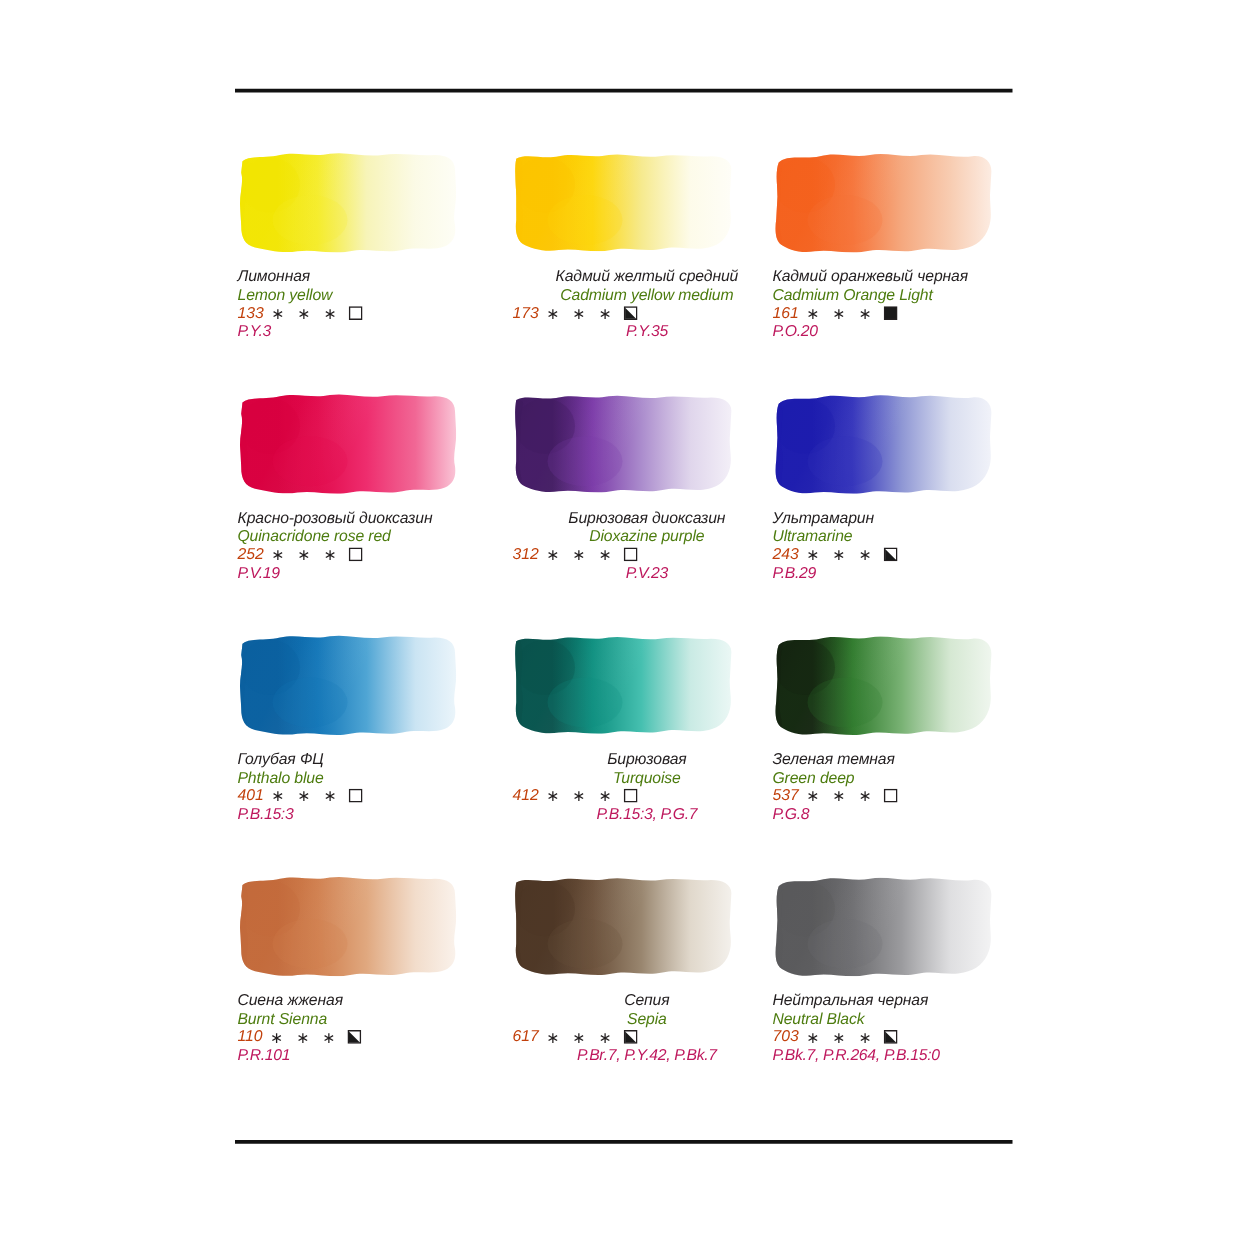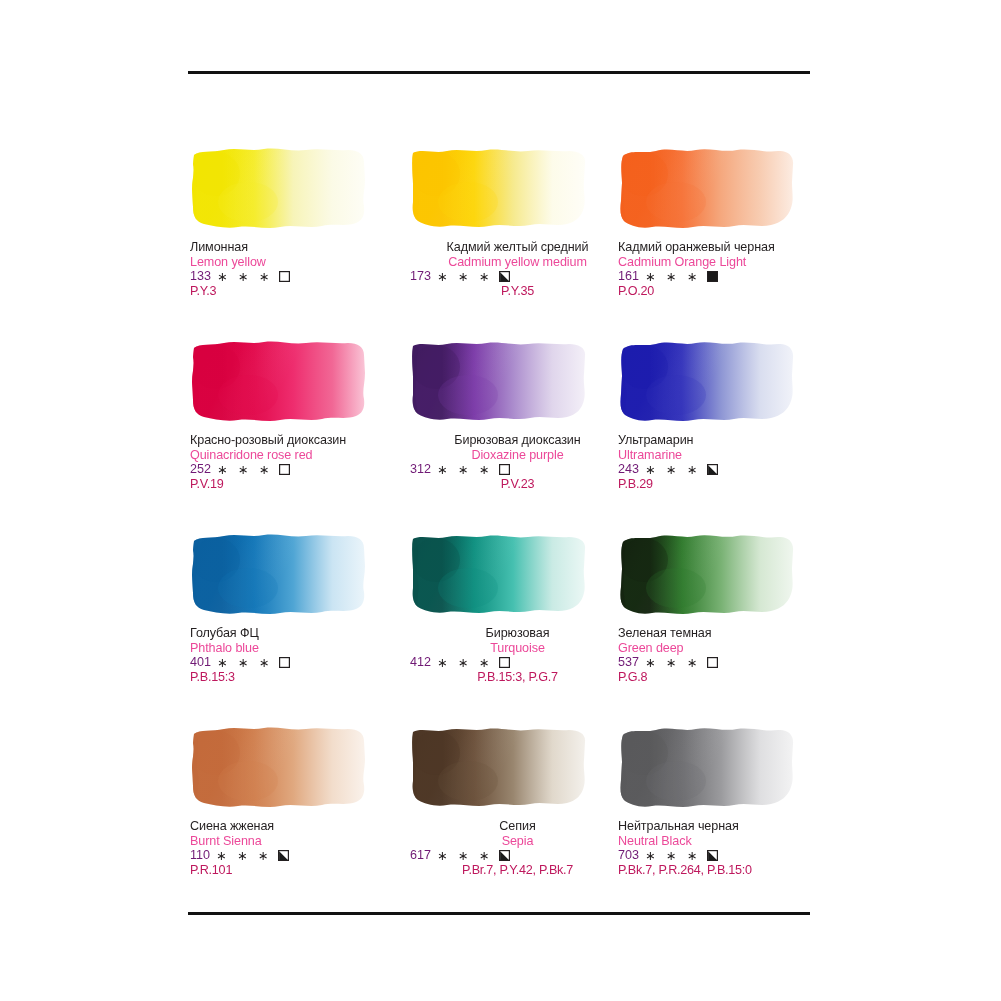--- a/index.html
+++ b/index.html
@@ -30,22 +30,23 @@
     width: 622px;
     height: 3px;
     background: #111111;
   }
   .rule.top { top: 71px; }
   .rule.bottom { top: 912px; }
 
   #grid {
     position: absolute;
     left: 190px;
-    top: 144px;
+    top: 118px;
     width: 660px;
+    font-style: italic;
   }
 
   .row {
     position: relative;
     height: 193px;
   }
 
   .cell {
     position: absolute;
     top: 0;
@@ -78,31 +79,31 @@
   .name-ru {
     font-size: 12.6px;
     letter-spacing: -0.1px;
     white-space: nowrap;
     color: #231f20;
   }
   .name-en {
     font-size: 12.6px;
     letter-spacing: -0.1px;
     white-space: nowrap;
-    color: #ec4899;
+    color: #4d7c0f;
   }
   .coderow {
     display: flex;
     align-items: center;
     height: 15px;
     white-space: nowrap;
   }
   .code {
     font-size: 12.6px;
-    color: #701a75;
+    color: #c2410c;
   }
   .stars {
     margin-left: 6px;
     font-size: 12.6px;
     letter-spacing: 3.4px;
     color: #231f20;
     line-height: 1;
     position: relative;
     top: 1px;
   }

